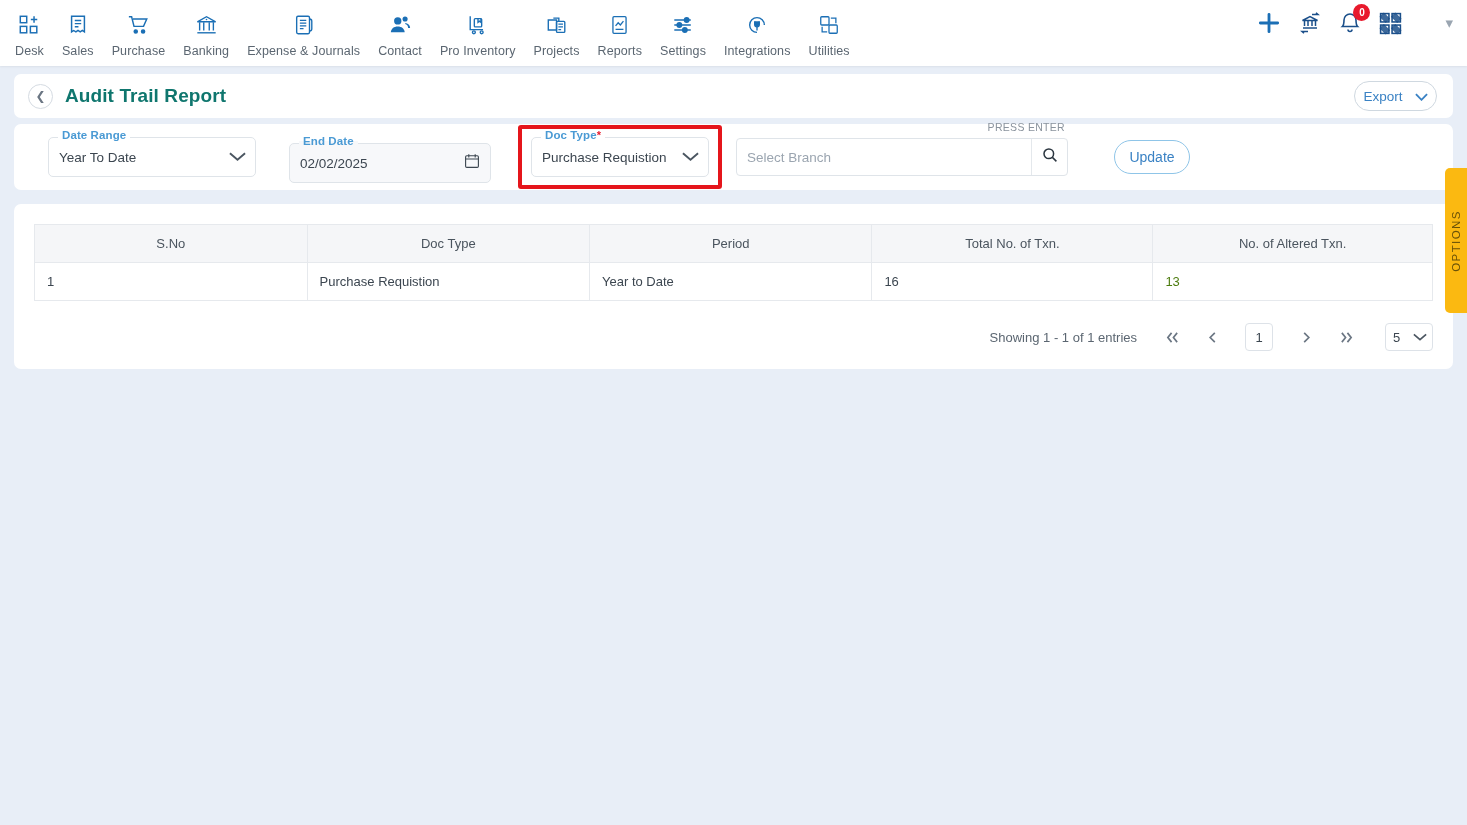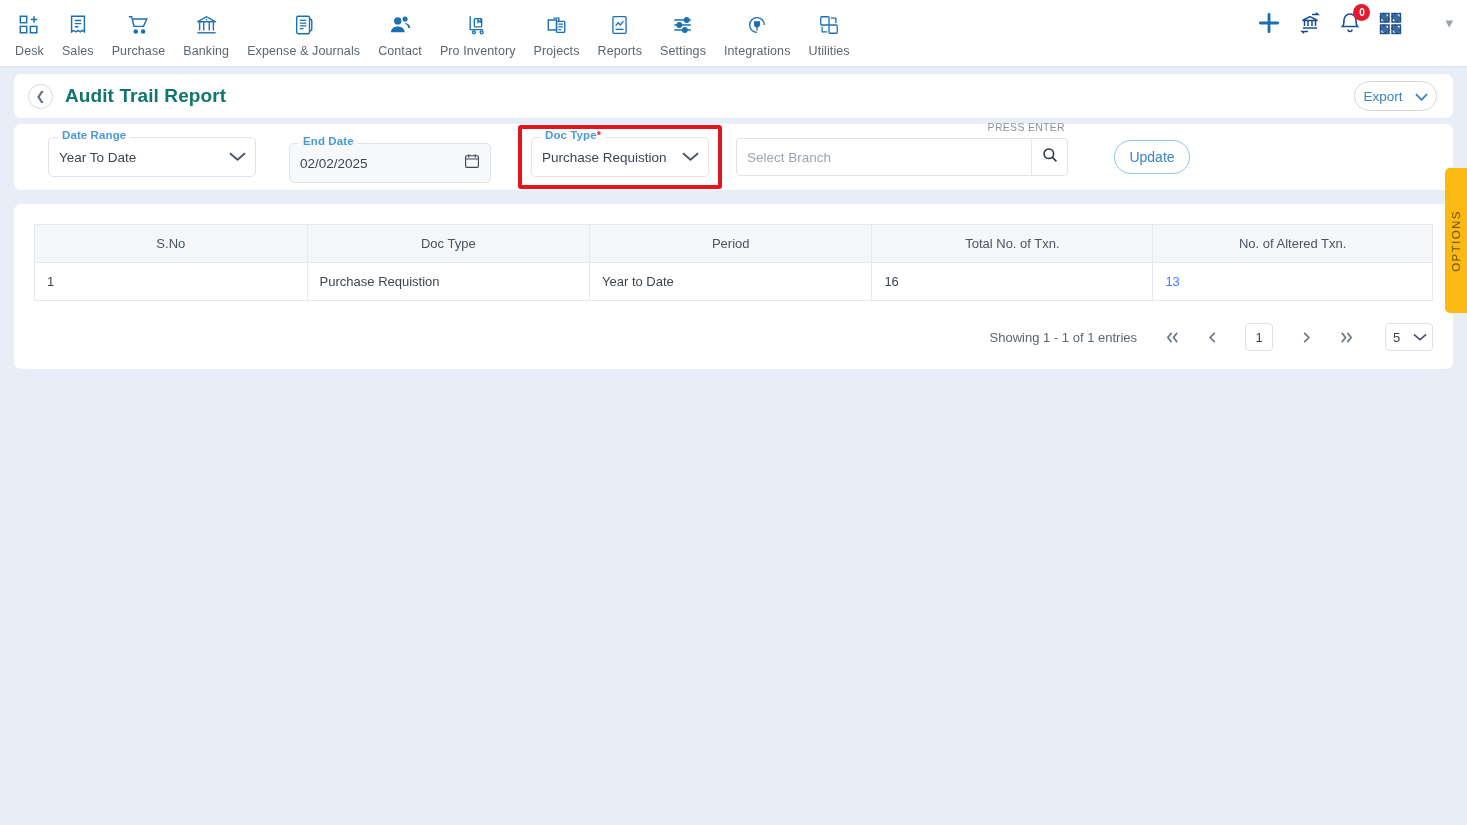--- a/index.html
+++ b/index.html
@@ -172,21 +172,21 @@
     text-align: center;
     padding: 11px 8px;
     border: 1px solid #e6e9ed;
   }
   tbody td {
     font-size: 13px; color: #3c4650;
     padding: 11px 12px;
     border: 1px solid #e6e9ed;
     text-align: left;
   }
-  td.link { color: #3b82f6; cursor: pointer; }
+  td.link { color: #4d7c0f; cursor: pointer; }
 
   .pager {
     display: flex; align-items: center; justify-content: flex-end;
     margin-top: 22px; gap: 14px;
     font-size: 13px; color: #5b6671;
   }
   .pager .entries { margin-right: 8px; }
   .pg-btn {
     width: 26px; height: 26px;
     display: flex; align-items: center; justify-content: center;

